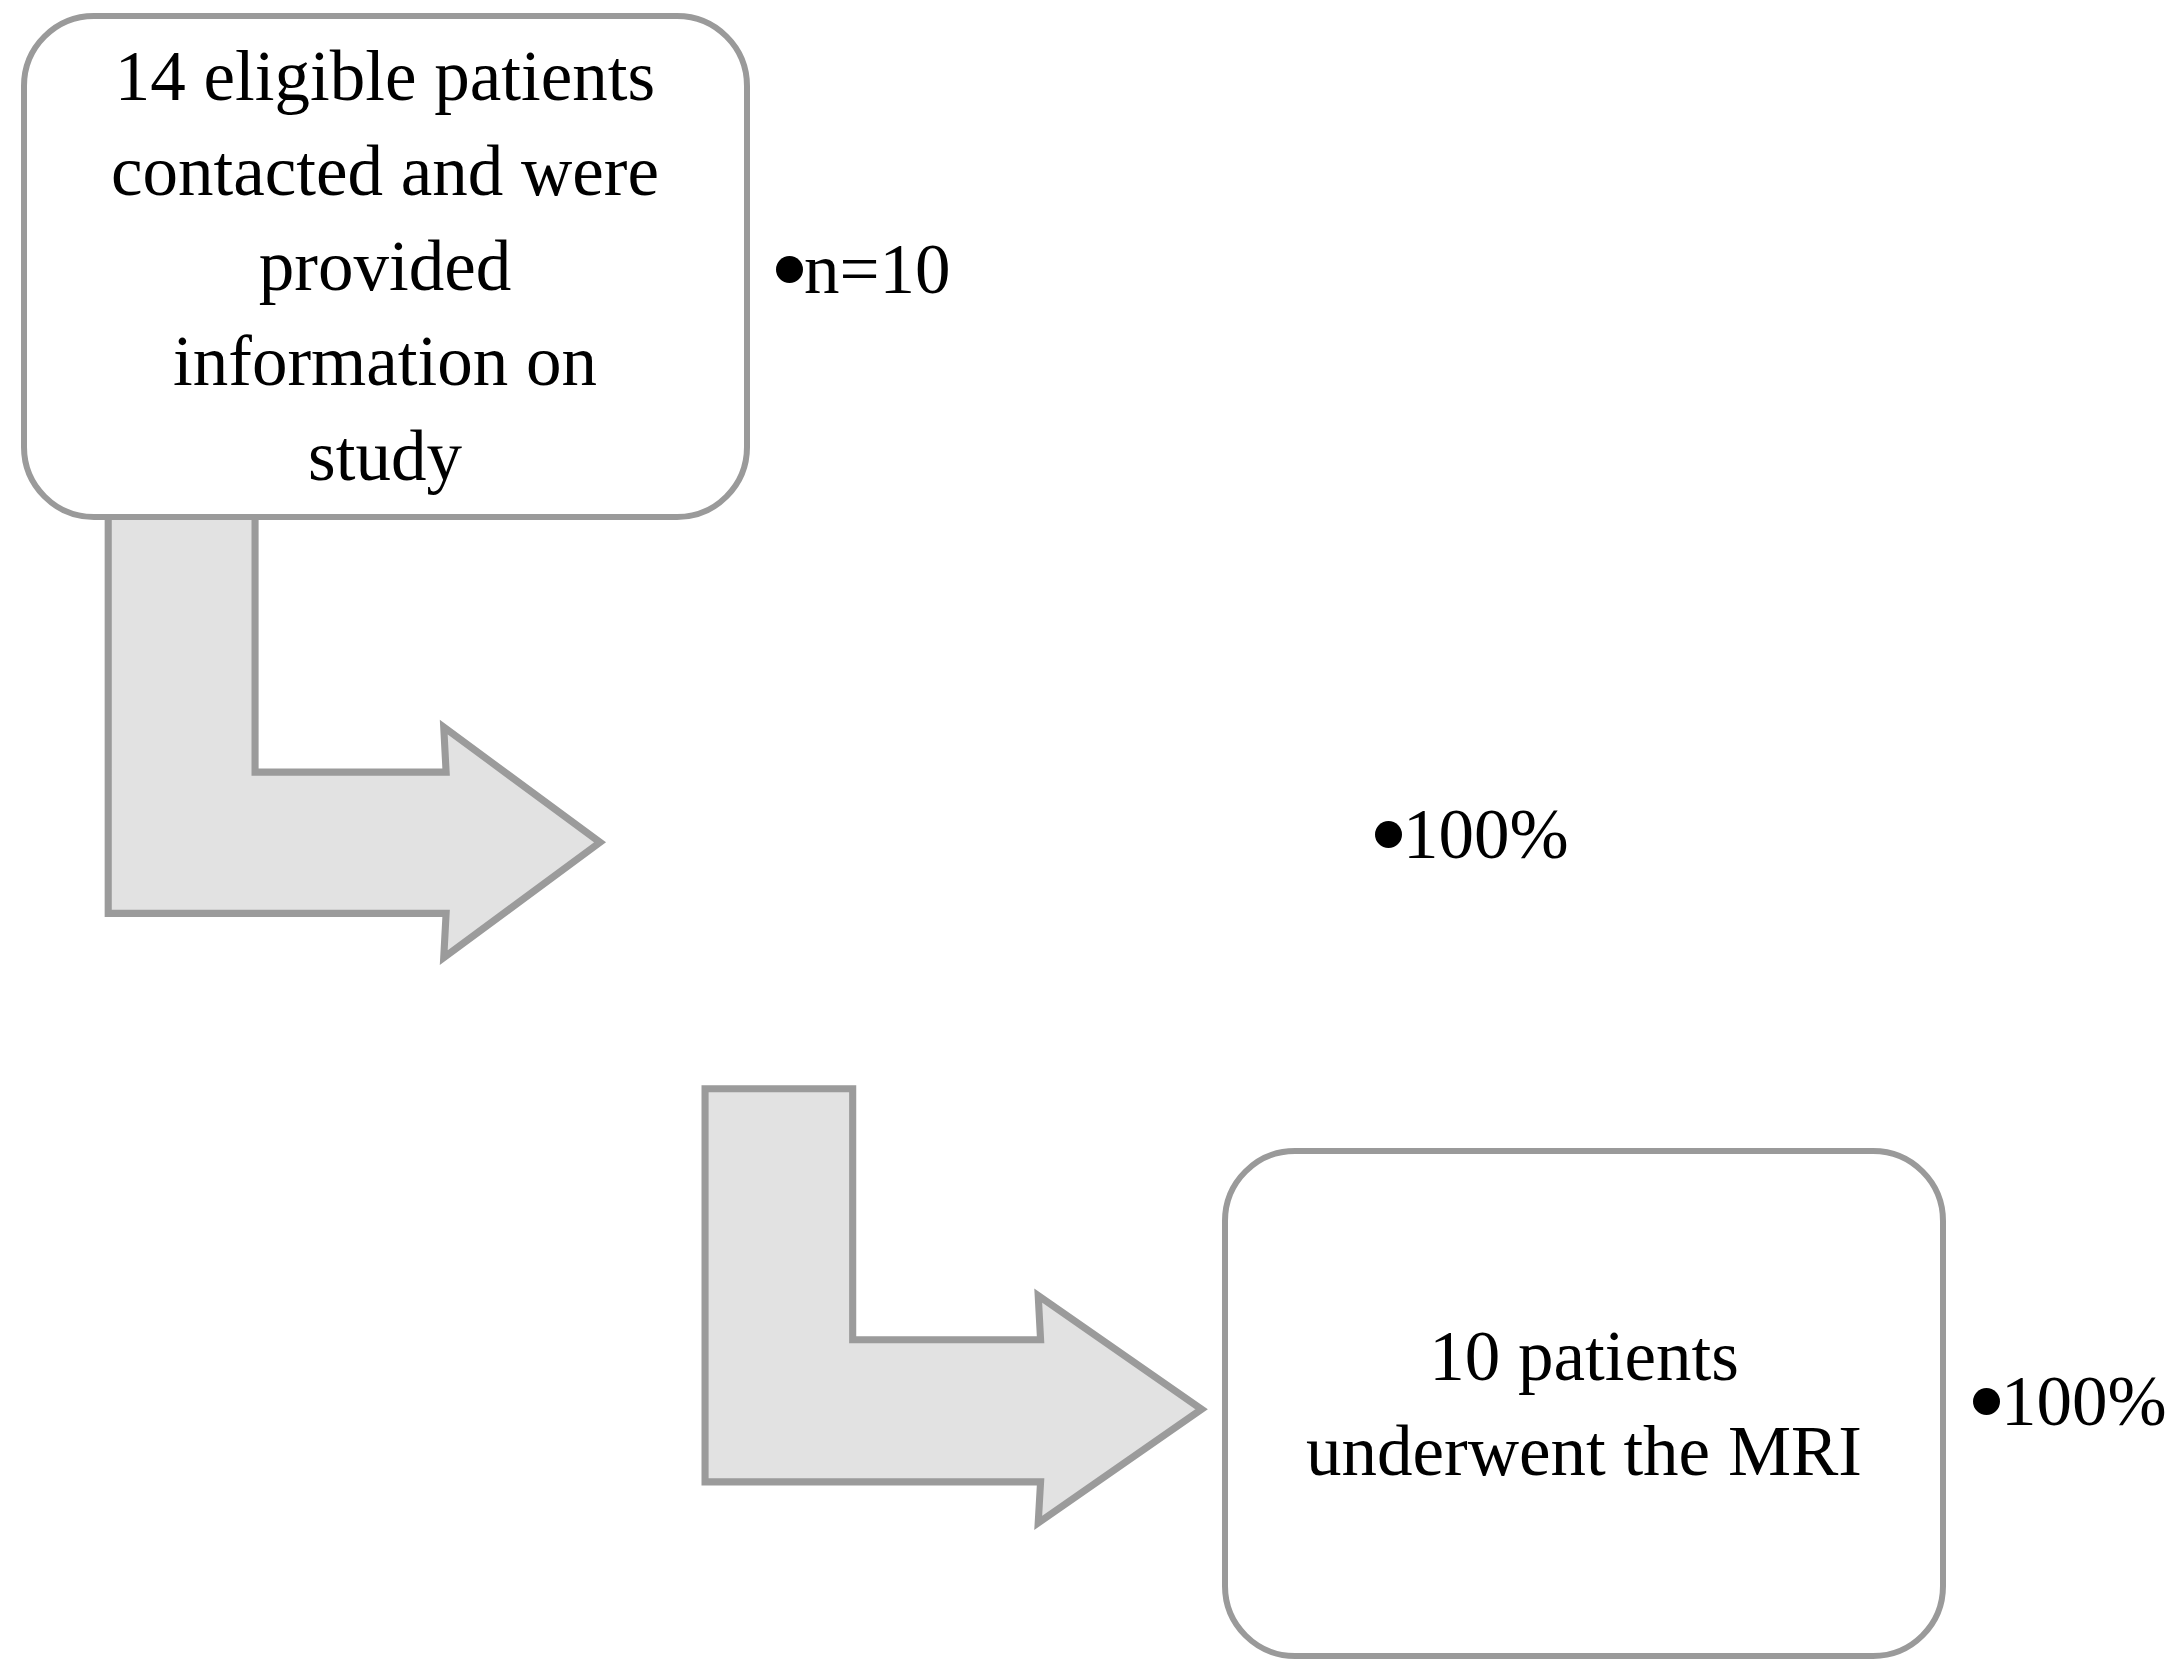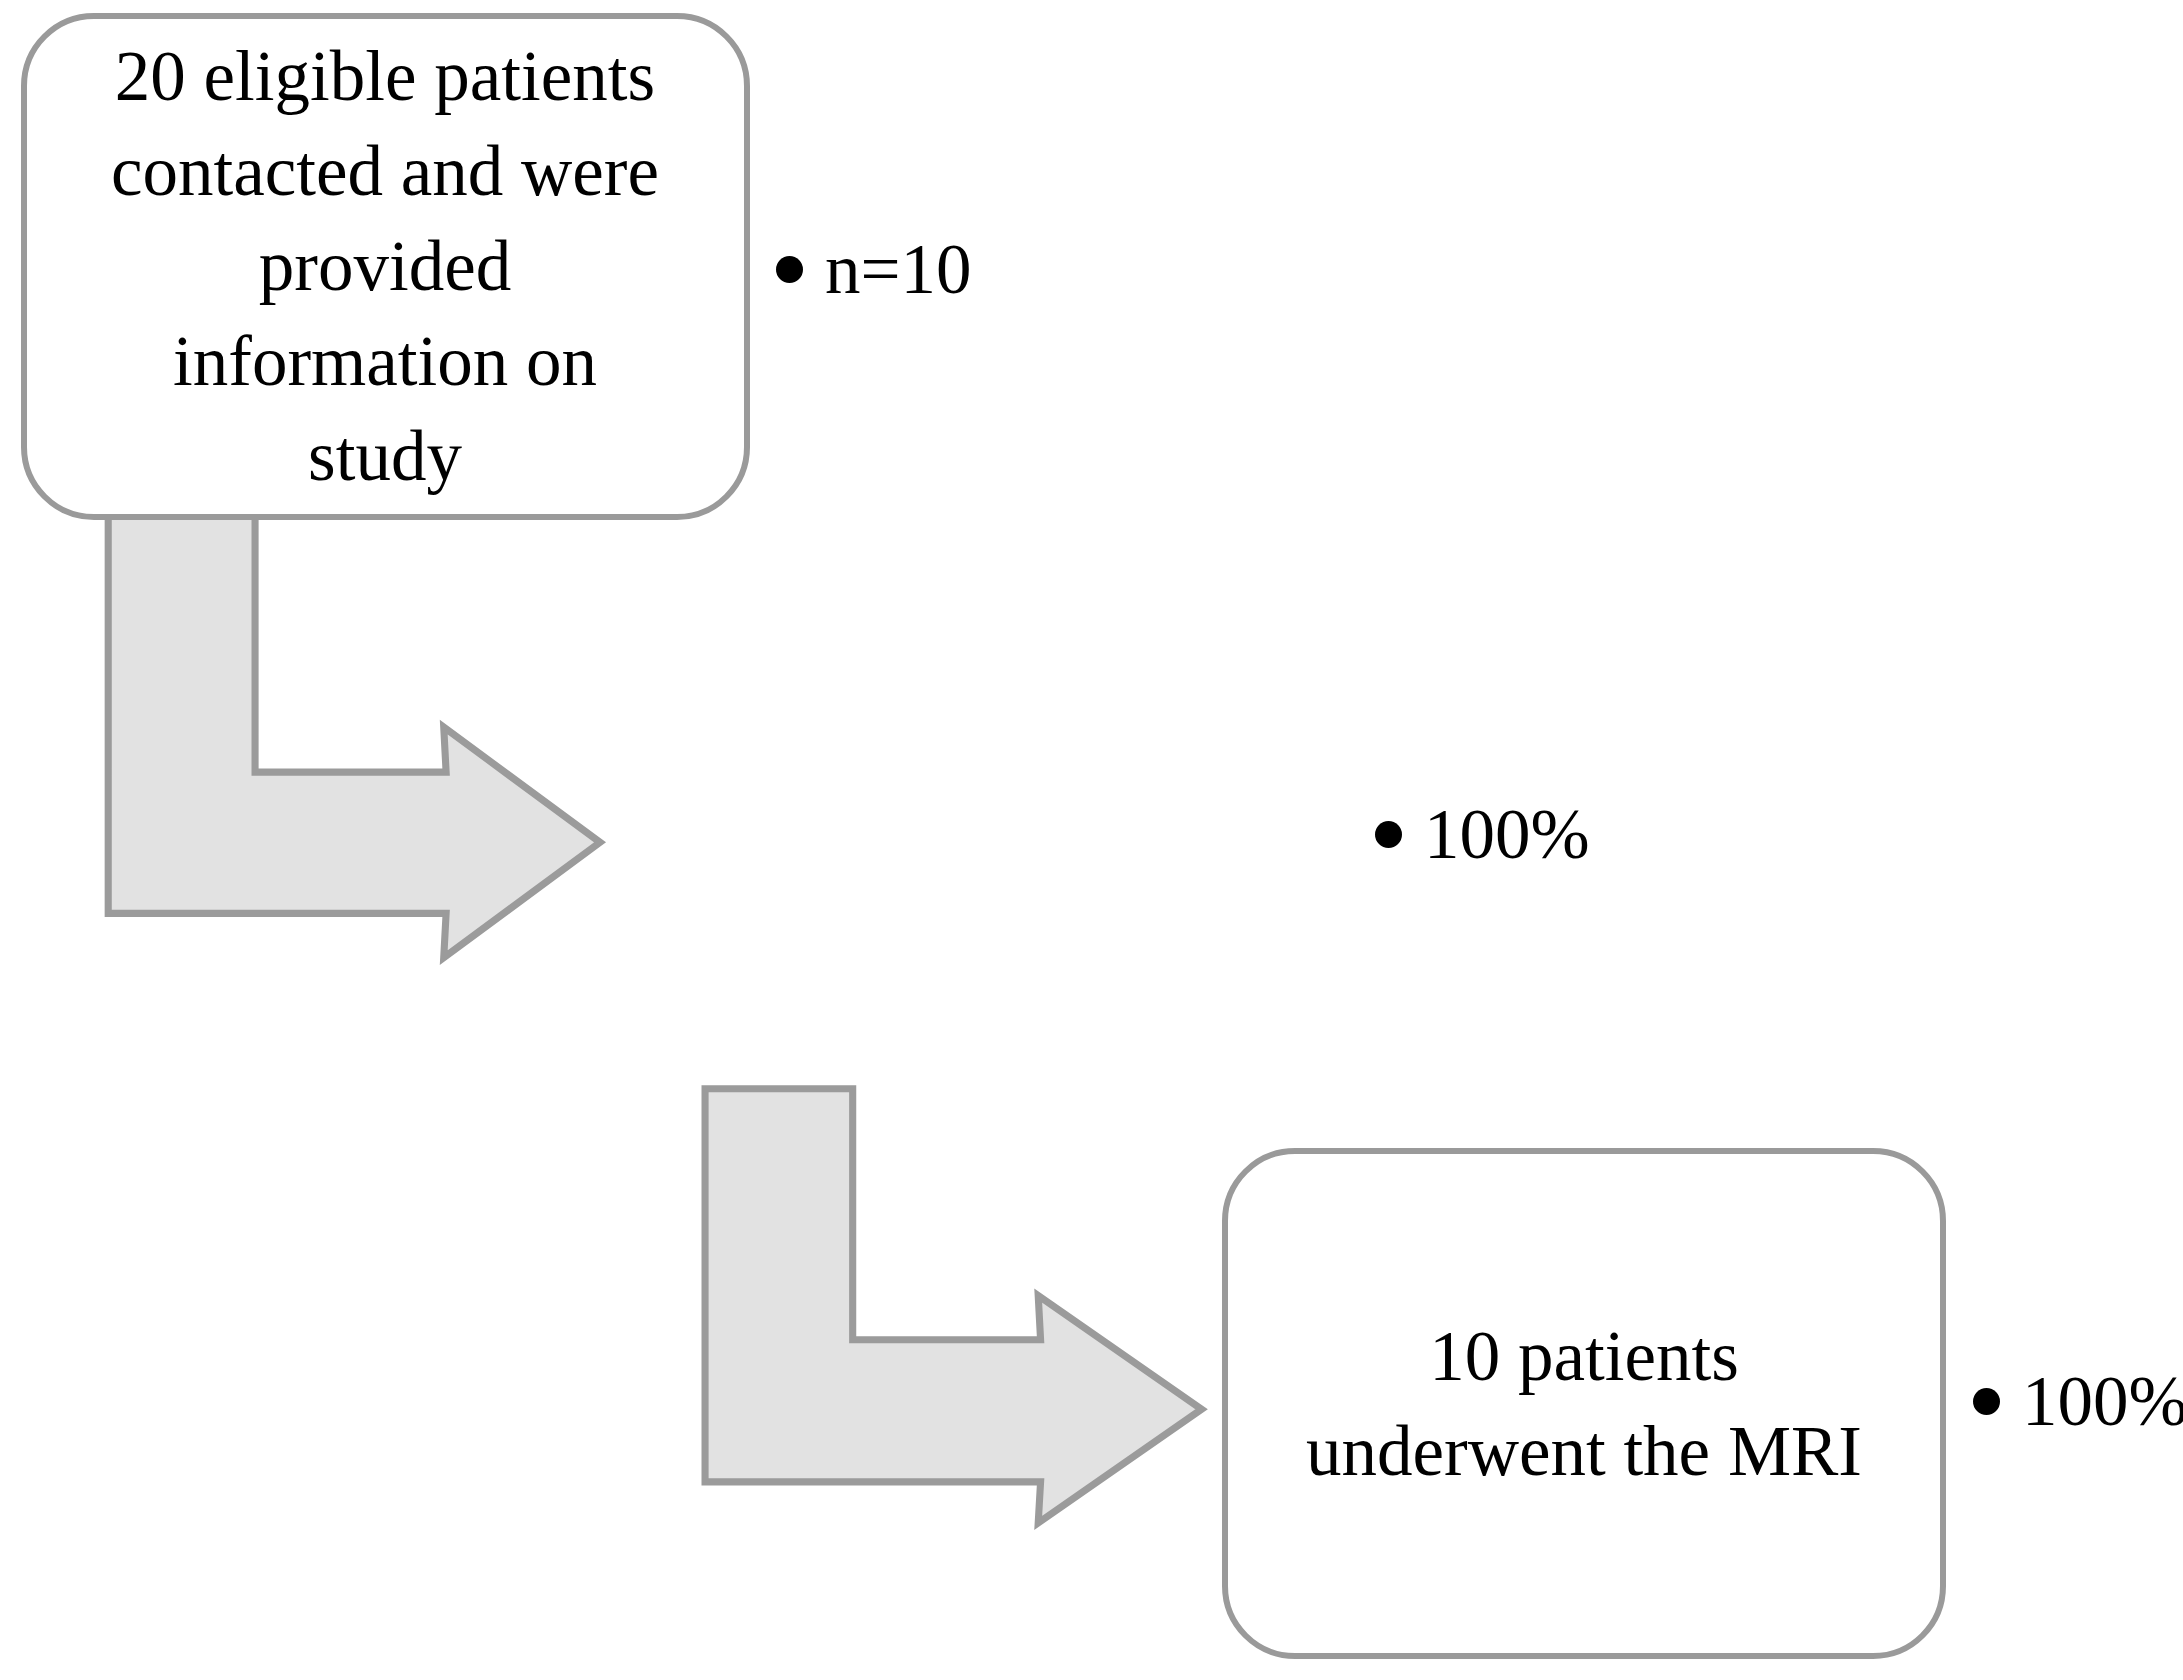--- a/index.html
+++ b/index.html
@@ -42,21 +42,21 @@
   .box-text {
     font-size: 71px;
     line-height: 95px;
     color: #000000;
   }
   .box-text div { white-space: nowrap; }
   .annotation {
     position: absolute;
     display: flex;
     align-items: center;
-    gap: 22px;
+    gap: 1px;
     height: 95px;
     font-size: 71px;
     line-height: 95px;
     z-index: 3;
     white-space: nowrap;
   }
   .ann-1 { left: 776px;  top: 222px;  }
   .ann-2 { left: 1375px; top: 787px;  }
   .ann-3 { left: 1973px; top: 1354px; }
   .bullet-disc {
@@ -72,21 +72,21 @@
 
 <div class="canvas">
 
   <svg class="arrow-layer" viewBox="0 0 2765 2128" xmlns="http://www.w3.org/2000/svg">
     <polygon points="137,650 323,650 323,978 565,978 562,921 760,1067 562,1213 565,1157 137,1157" fill="#e2e2e2" stroke="#9b9b9b" stroke-width="9" stroke-linejoin="miter"></polygon>
     <polygon points="893,1379 1080,1379 1080,1697 1318,1697 1315,1641 1522,1785 1315,1929 1318,1877 893,1877" fill="#e2e2e2" stroke="#9b9b9b" stroke-width="9" stroke-linejoin="miter"></polygon>
   </svg>
 
   <div class="step-box box-1">
     <div class="box-text">
-      <div>20 eligible patients</div>
+      <div>14 eligible patients</div>
       <div>contacted and were</div>
       <div>provided</div>
       <div>information on</div>
       <div>study</div>
     </div>
   </div>
 
   <div class="annotation ann-1">
     <span class="bullet-disc"></span>
     <span>n=10</span>

